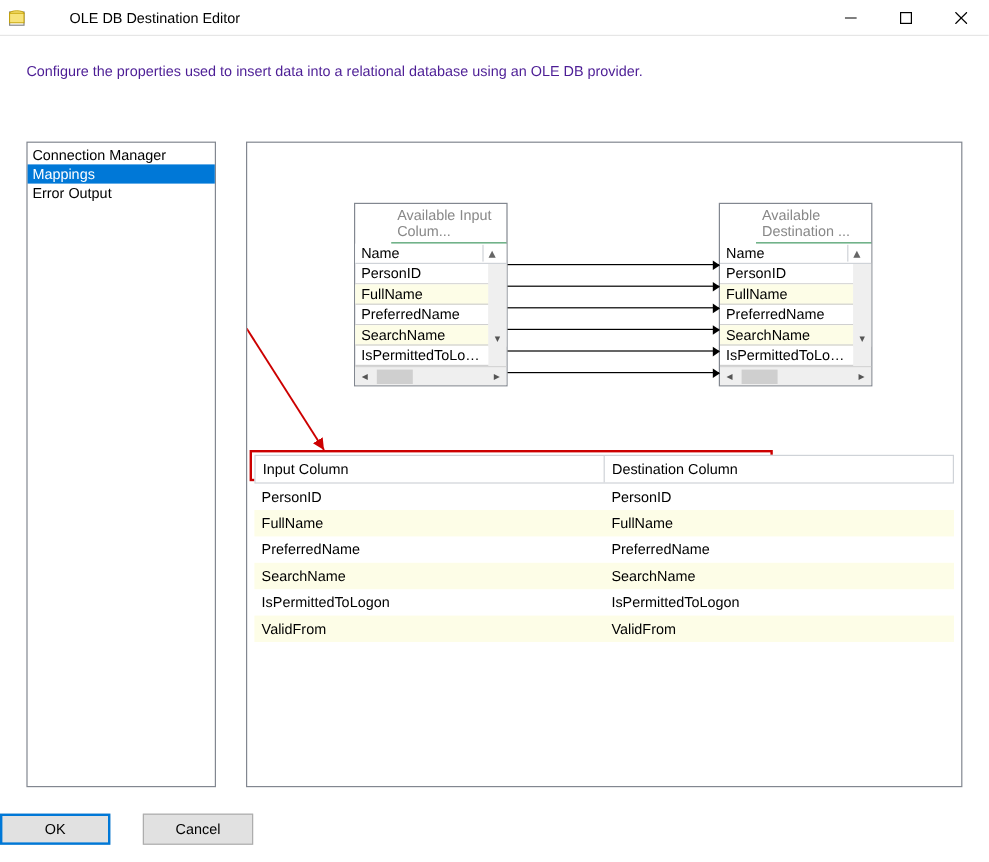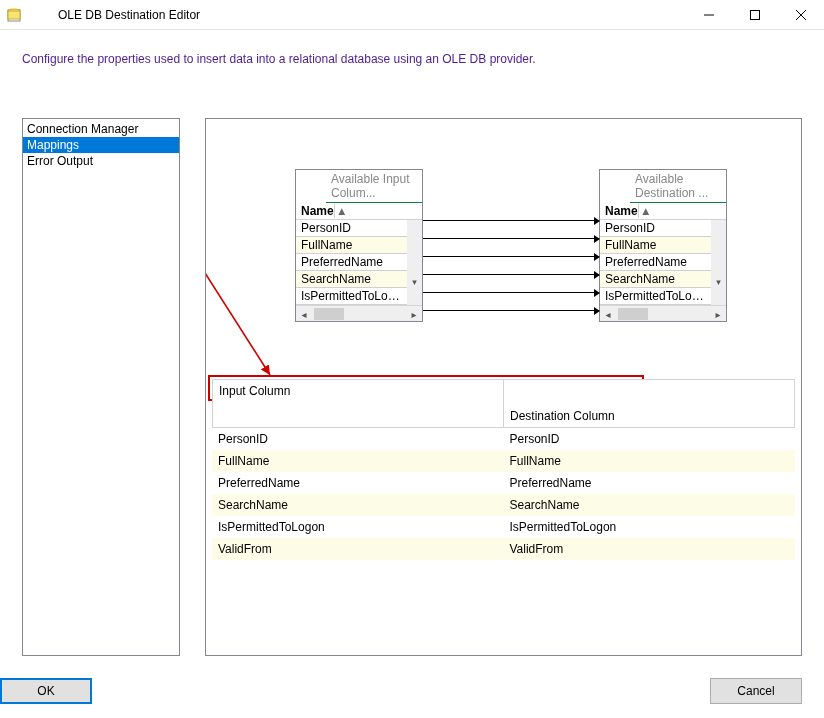--- a/index.html
+++ b/index.html
@@ -25,21 +25,21 @@
   .nav-item.selected { background:#0078d7; color:#fff; }
 
   
   .main { flex:1; border:1px solid #828790; background:#fff; position:relative; }
 
   
   .listbox { position:absolute; width:128px; border:1px solid #828790; background:#fff; }
   .listbox.input  { left: 89px; top: 50px; }
   .listbox.dest   { left: 393px; top: 50px; }
   .listbox .lb-title { padding:2px 5px; color:#888; border-bottom:1px solid #15803d; display:flex; justify-content:space-between; align-items:center;margin-left:30px;}
-  .listbox .lb-header { padding:1px 5px; border-bottom:1px solid #cfd3d8; background:#fff; display:flex; font-weight:bold;}
+  .listbox .lb-header { padding:1px 5px; border-bottom:1px solid #cfd3d8; background:#fff; display:flex; justify-content:space-between;}
   .listbox .lb-header .scroll-ind { width:15px; text-align:center; border-left:1px solid #cfd3d8; color:#666;}
   .listrow-wrap { border-right:15px solid #efefef; position:relative;}
   .listrow { padding:1px 5px; border-bottom:1px solid #d0d0d0; overflow:hidden; white-space:nowrap; text-overflow:ellipsis; }
   .listrow.alt { background:#fdfde7; }
   .hscroll { height:16px; background:#efefef; position:relative; border-top:1px solid #d5d5d5;}
   .hscroll .ar { position:absolute; top:0; width:16px; height:16px; display:flex; align-items:center; justify-content:center; font-size:10px; color:#555;}
   .hscroll .ar.l { left:0; } .hscroll .ar.r { right:0; }
   .hscroll .thumb { position:absolute; left:18px; top:2px; width:30px; height:12px; background:#cfcfcf;}
   .vscroll-stub { position:absolute; right:0; top:0; bottom:16px; width:15px; background:#efefef;}
   .vscroll-stub .arup,.vscroll-stub .ardn{ position:absolute; left:0; width:15px; height:15px; display:flex;align-items:center;justify-content:center;font-size:9px;color:#555;}
@@ -47,31 +47,31 @@
 
   
   .maplines { position:absolute; left:217px; top:93px; width:176px; height:100px; }
   .mapline { position:absolute; left:0; right:0; border-top:1px solid #000; }
   .mapline::after { content:""; position:absolute; right:-1px; top:-4px; border-left:6px solid #000; border-top:4px solid transparent; border-bottom:4px solid transparent; }
 
   
   .grid { position:absolute; left:6px; right:6px; top:260px; }
   .grid .g-head { display:flex; border:1px solid #cfd3d8; background:#fff; }
   .grid .g-head .cell { flex:1; padding:4px 6px; border-right:1px solid #cfd3d8; font-weight:400; }
-  .grid .g-head .cell:last-child { border-right:none;margin-top:25px; }
+  .grid .g-head .cell:last-child { border-right:none; }
   .grid .g-row { display:flex; }
   .grid .g-row .cell { flex:1; padding:4px 6px; color:#000; }
   .grid .g-row.alt { background:#fdfde7; }
 
   
   .red-box { position:absolute; left:2px; top:256px; width:436px; height:26px; border:2px solid #c00; pointer-events:none;}
   .anno-arrow { position:absolute; left:0; top:0; width:100%; height:100%; pointer-events:none; }
 
   
-  .footer { position:absolute; left:0; right:0; bottom:14px; display:flex; justify-content:space-between; gap:17px; padding-right:22px; }
+  .footer { position:absolute; left:0; right:0; bottom:14px; display:flex; justify-content:flex-start; gap:27px; padding-right:22px; }
   .btn { width:92px; height:26px; background:#e1e1e1; border:1px solid #adadad; display:flex; align-items:center; justify-content:center; }
   .btn.primary { border:2px solid #0078d7; background:#e1e1e1; }
 </style>
 </head>
 <body>
 
 <div class="titlebar">
   <span class="app-icon">
     <svg viewBox="0 0 16 16">
         <rect x="1" y="3" width="12" height="11" fill="#fff" stroke="#888" stroke-width="1"></rect>

